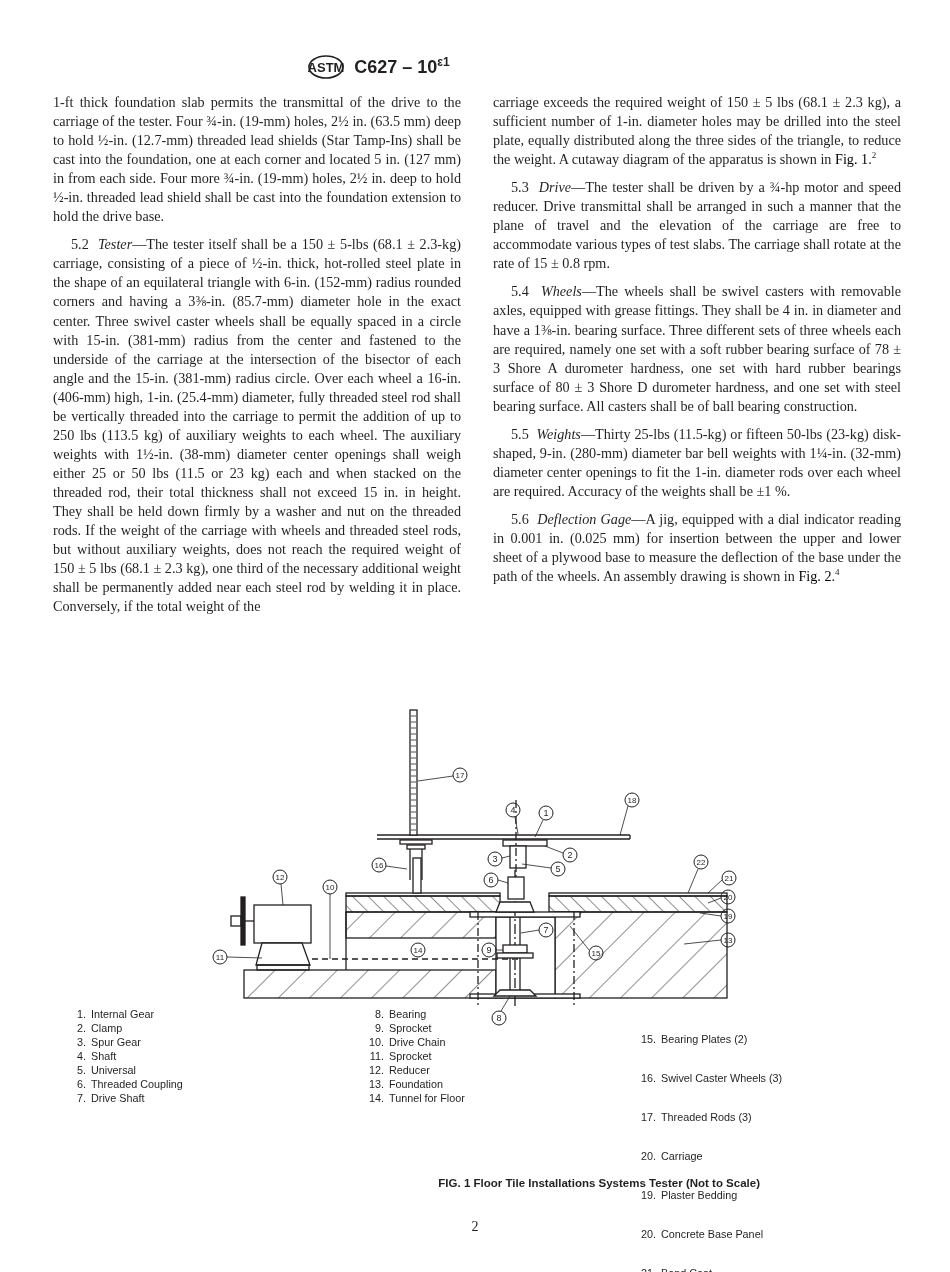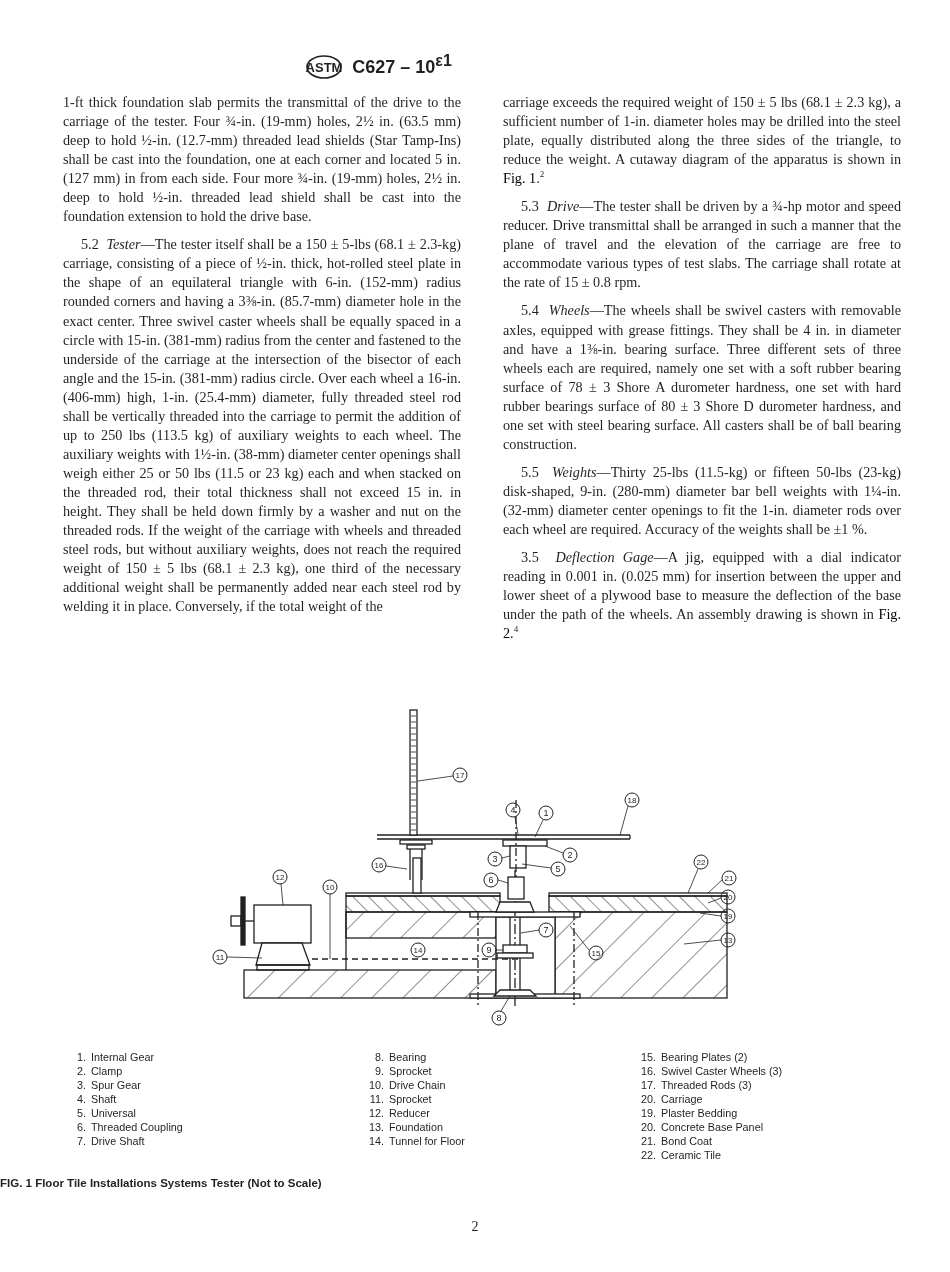--- a/index.html
+++ b/index.html
@@ -1,36 +1,36 @@
 <!DOCTYPE html>
 <html><head>
 <meta charset="utf-8">
 <style>
   html, body { margin:0; padding:0; background:#ffffff; }
   body { width:950px; height:1272px; position:relative; overflow:hidden; font-family:"Liberation Serif", serif; color:#231f20; }
   .header { position:absolute; top:54px; left:0; width:756px; text-align:center; }
   .header .logo { display:inline-block; vertical-align:middle; width:40px; height:26px; }
   .header .code { display:inline-block; vertical-align:middle; font-family:"Liberation Sans", sans-serif; font-weight:bold; font-size:18px; margin-left:4px; }
-  .header .code sup { font-size:16px; }
+  .header .code sup { font-size:12px; }
   .col { position:absolute; top:93px; width:412px; font-size:14.2px; line-height:19.05px; text-align:justify; }
   .col.left { left:49px; }
   .col.right { left:489px; }
-  .col p { margin:0 0 9px 14px; text-indent:0; }
+  .col p { margin:0 0 9px 4px; text-indent:0; }
   .col p.ind { text-indent:18px; }
   .col em { font-style:italic; }
   .ref { color:#000000; }
   sup { font-size:9px; line-height:0; }
   .figure { position:absolute; left:200px; top:700px; width:560px; height:330px; }
-  .legend { position:absolute; top:1050px; font-family:"Liberation Sans", sans-serif; font-size:10.8px; line-height:14px; }
+  .legend { position:absolute; top:1007px; font-family:"Liberation Sans", sans-serif; font-size:10.8px; line-height:14px; }
   .legend .row { white-space:nowrap; }
   .legend .num { display:inline-block; text-align:right; margin-right:5px; }
   .legend.c1 { left:70px; } .legend.c1 .num { width:16px; }
   .legend.c2 { left:362px; } .legend.c2 .num { width:22px; }
-  .legend.c3 { left:640px; } .legend.c3 .num { width:16px; }
-  .caption { position:absolute; top:1177px; left:0; width:760px; text-align:left; font-family:"Liberation Sans", sans-serif; font-weight:bold; font-size:11.5px; }
+  .legend.c3 { left:640px; } .legend.c3 .num { width:16px;margin-top:25px; }
+  .caption { position:absolute; top:1177px; left:0; width:760px; text-align:right; font-family:"Liberation Sans", sans-serif; font-weight:bold; font-size:11.5px; }
   .pagenum { position:absolute; top:1219px; left:0; width:950px; text-align:center; font-size:14px; }
 </style>
 </head>
 <body>
 
 <div class="header">
   <svg class="logo" viewBox="0 0 40 26">
     <ellipse cx="20" cy="13" rx="17" ry="11" fill="none" stroke="#231f20" stroke-width="1.6"></ellipse>
     <text x="20" y="18" text-anchor="middle" font-family="Liberation Sans, sans-serif" font-weight="bold" font-size="13" fill="#231f20">ASTM</text>
   </svg>
@@ -40,21 +40,21 @@
 <div class="col left">
   <p>1-ft thick foundation slab permits the transmittal of the drive to the carriage of the tester. Four ¾-in. (19-mm) holes, 2½ in. (63.5 mm) deep to hold ½-in. (12.7-mm) threaded lead shields (Star Tamp-Ins) shall be cast into the foundation, one at each corner and located 5 in. (127 mm) in from each side. Four more ¾-in. (19-mm) holes, 2½ in. deep to hold ½-in. threaded lead shield shall be cast into the foundation extension to hold the drive base.</p>
   <p class="ind"><span>5.2</span>&nbsp;&nbsp;<em>Tester</em><span>—The tester itself shall be a 150 ± 5-lbs (68.1 ± 2.3-kg) carriage, consisting of a piece of ½-in. thick, hot-rolled steel plate in the shape of an equilateral triangle with 6-in. (152-mm) radius rounded corners and having a 3⅜-in. (85.7-mm) diameter hole in the exact center. Three swivel caster wheels shall be equally spaced in a circle with 15-in. (381-mm) radius from the center and fastened to the underside of the carriage at the intersection of the bisector of each angle and the 15-in. (381-mm) radius circle. Over each wheel a 16-in. (406-mm) high, 1-in. (25.4-mm) diameter, fully threaded steel rod shall be vertically threaded into the carriage to permit the addition of up to 250 lbs (113.5 kg) of auxiliary weights to each wheel. The auxiliary weights with 1½-in. (38-mm) diameter center openings shall weigh either 25 or 50 lbs (11.5 or 23 kg) each and when stacked on the threaded rod, their total thickness shall not exceed 15 in. in height. They shall be held down firmly by a washer and nut on the threaded rods. If the weight of the carriage with wheels and threaded steel rods, but without auxiliary weights, does not reach the required weight of 150 ± 5 lbs (68.1 ± 2.3 kg), one third of the necessary additional weight shall be permanently added near each steel rod by welding it in place. Conversely, if the total weight of the</span></p>
 </div>
 
 <div class="col right">
   <p><span>carriage exceeds the required weight of 150 ± 5 lbs (68.1 ± 2.3 kg), a sufficient number of 1-in. diameter holes may be drilled into the steel plate, equally distributed along the three sides of the triangle, to reduce the weight. A cutaway diagram of the apparatus is shown in </span><a class="ref">Fig. 1</a><span>.</span><sup>2</sup></p>
   <p class="ind"><span>5.3</span>&nbsp;&nbsp;<em>Drive</em><span>—The tester shall be driven by a ¾-hp motor and speed reducer. Drive transmittal shall be arranged in such a manner that the plane of travel and the elevation of the carriage are free to accommodate various types of test slabs. The carriage shall rotate at the rate of 15 ± 0.8 rpm.</span></p>
   <p class="ind"><span>5.4</span>&nbsp;&nbsp;<em>Wheels</em><span>—The wheels shall be swivel casters with removable axles, equipped with grease fittings. They shall be 4 in. in diameter and have a 1⅜-in. bearing surface. Three different sets of three wheels each are required, namely one set with a soft rubber bearing surface of 78 ± 3 Shore A durometer hardness, one set with hard rubber bearings surface of 80 ± 3 Shore D durometer hardness, and one set with steel bearing surface. All casters shall be of ball bearing construction.</span></p>
   <p class="ind"><span>5.5</span>&nbsp;&nbsp;<em>Weights</em><span>—Thirty 25-lbs (11.5-kg) or fifteen 50-lbs (23-kg) disk-shaped, 9-in. (280-mm) diameter bar bell weights with 1¼-in. (32-mm) diameter center openings to fit the 1-in. diameter rods over each wheel are required. Accuracy of the weights shall be ±1 %.</span></p>
-  <p class="ind"><span>3.5</span>&nbsp;&nbsp;<em>Deflection Gage</em><span>—A jig, equipped with a dial indicator reading in 0.001 in. (0.025 mm) for insertion between the upper and lower sheet of a plywood base to measure the deflection of the base under the path of the wheels. An assembly drawing is shown in </span><a class="ref">Fig. 2</a><span>.</span><sup>4</sup></p>
+  <p class="ind"><span>5.6</span>&nbsp;&nbsp;<em>Deflection Gage</em><span>—A jig, equipped with a dial indicator reading in 0.001 in. (0.025 mm) for insertion between the upper and lower sheet of a plywood base to measure the deflection of the base under the path of the wheels. An assembly drawing is shown in </span><a class="ref">Fig. 2</a><span>.</span><sup>4</sup></p>
 </div>
 
 <svg class="figure" viewBox="200 700 560 330" xmlns="http://www.w3.org/2000/svg">
   <defs>
     <pattern id="hatchWide" patternUnits="userSpaceOnUse" width="22" height="22" patternTransform="rotate(45)">
       <line x1="0" y1="0" x2="0" y2="22" stroke="#231f20" stroke-width="1"></line>
     </pattern>
     <pattern id="hatchPanel" patternUnits="userSpaceOnUse" width="11" height="11" patternTransform="rotate(-45)">
       <line x1="0" y1="0" x2="0" y2="11" stroke="#231f20" stroke-width="1"></line>
     </pattern>

